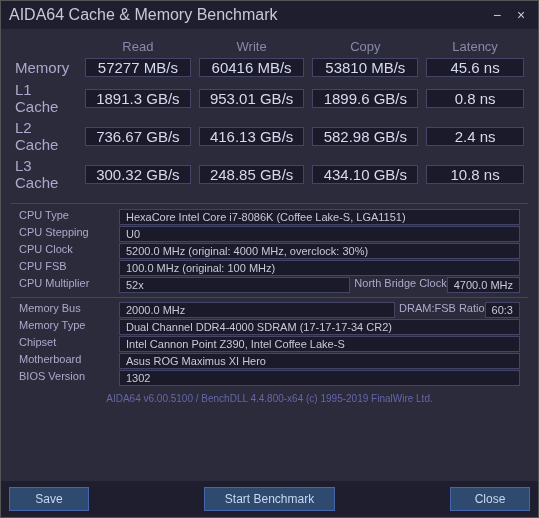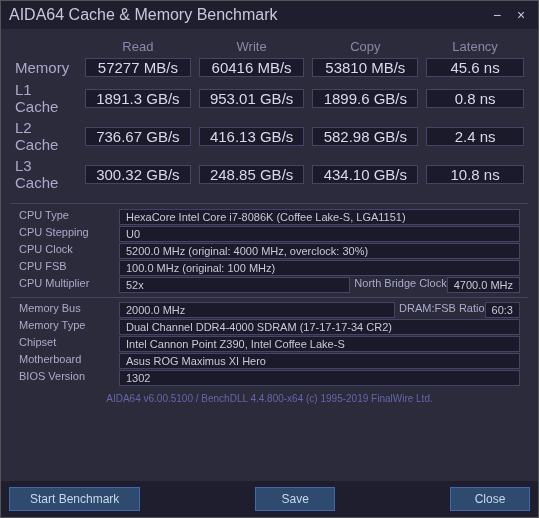--- a/index.html
+++ b/index.html
@@ -256,17 +256,17 @@
         <div class="info-row-flex">
       <span class="info-label-cell">BIOS Version</span>
       <span class="info-value-cell" style="flex:1">1302</span>
     </div>
       </div>
 
     <div class="footer-note">AIDA64 v6.00.5100 / BenchDLL 4.4.800-x64  (c) 1995-2019 FinalWire Ltd.</div>
   </div>
 
   <div class="button-bar">
+    <button class="action-btn">Save</button>
     <button class="action-btn primary">Start Benchmark</button>
-    <button class="action-btn">Save</button>
     <button class="action-btn">Close</button>
   </div>
 </div>
 
 </body></html>

